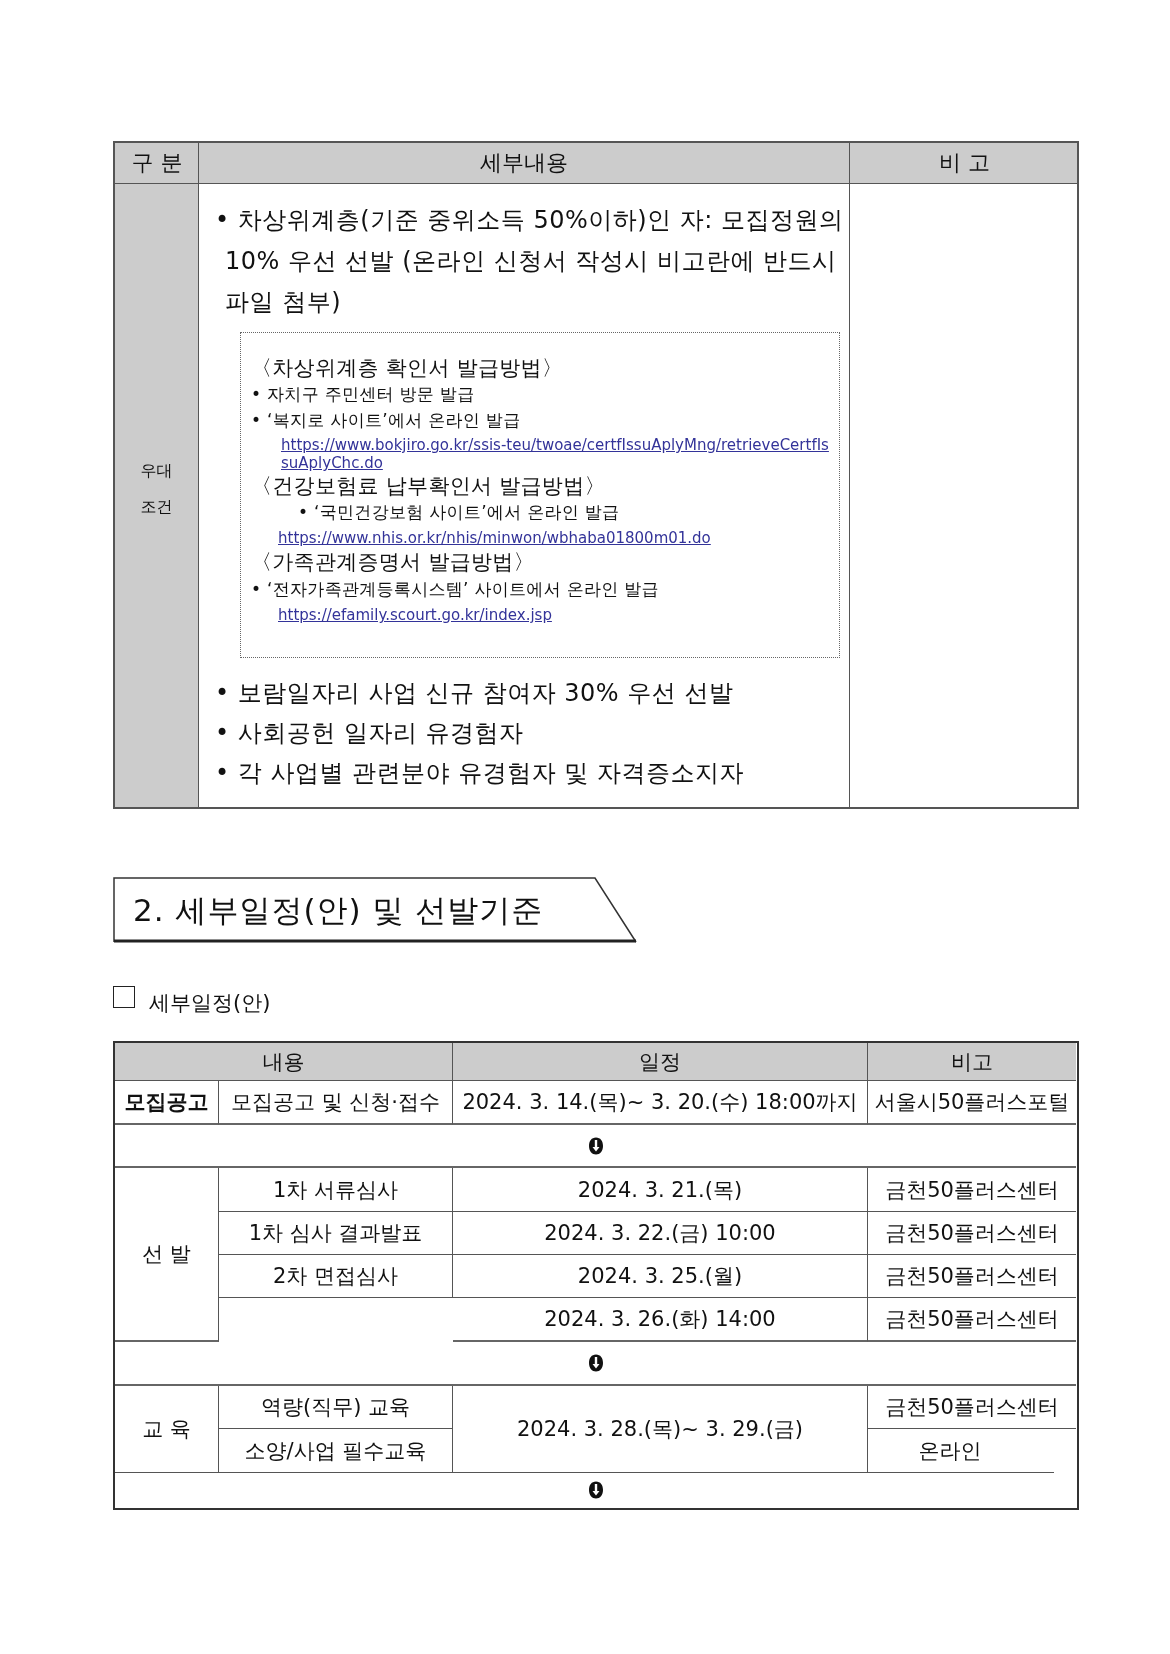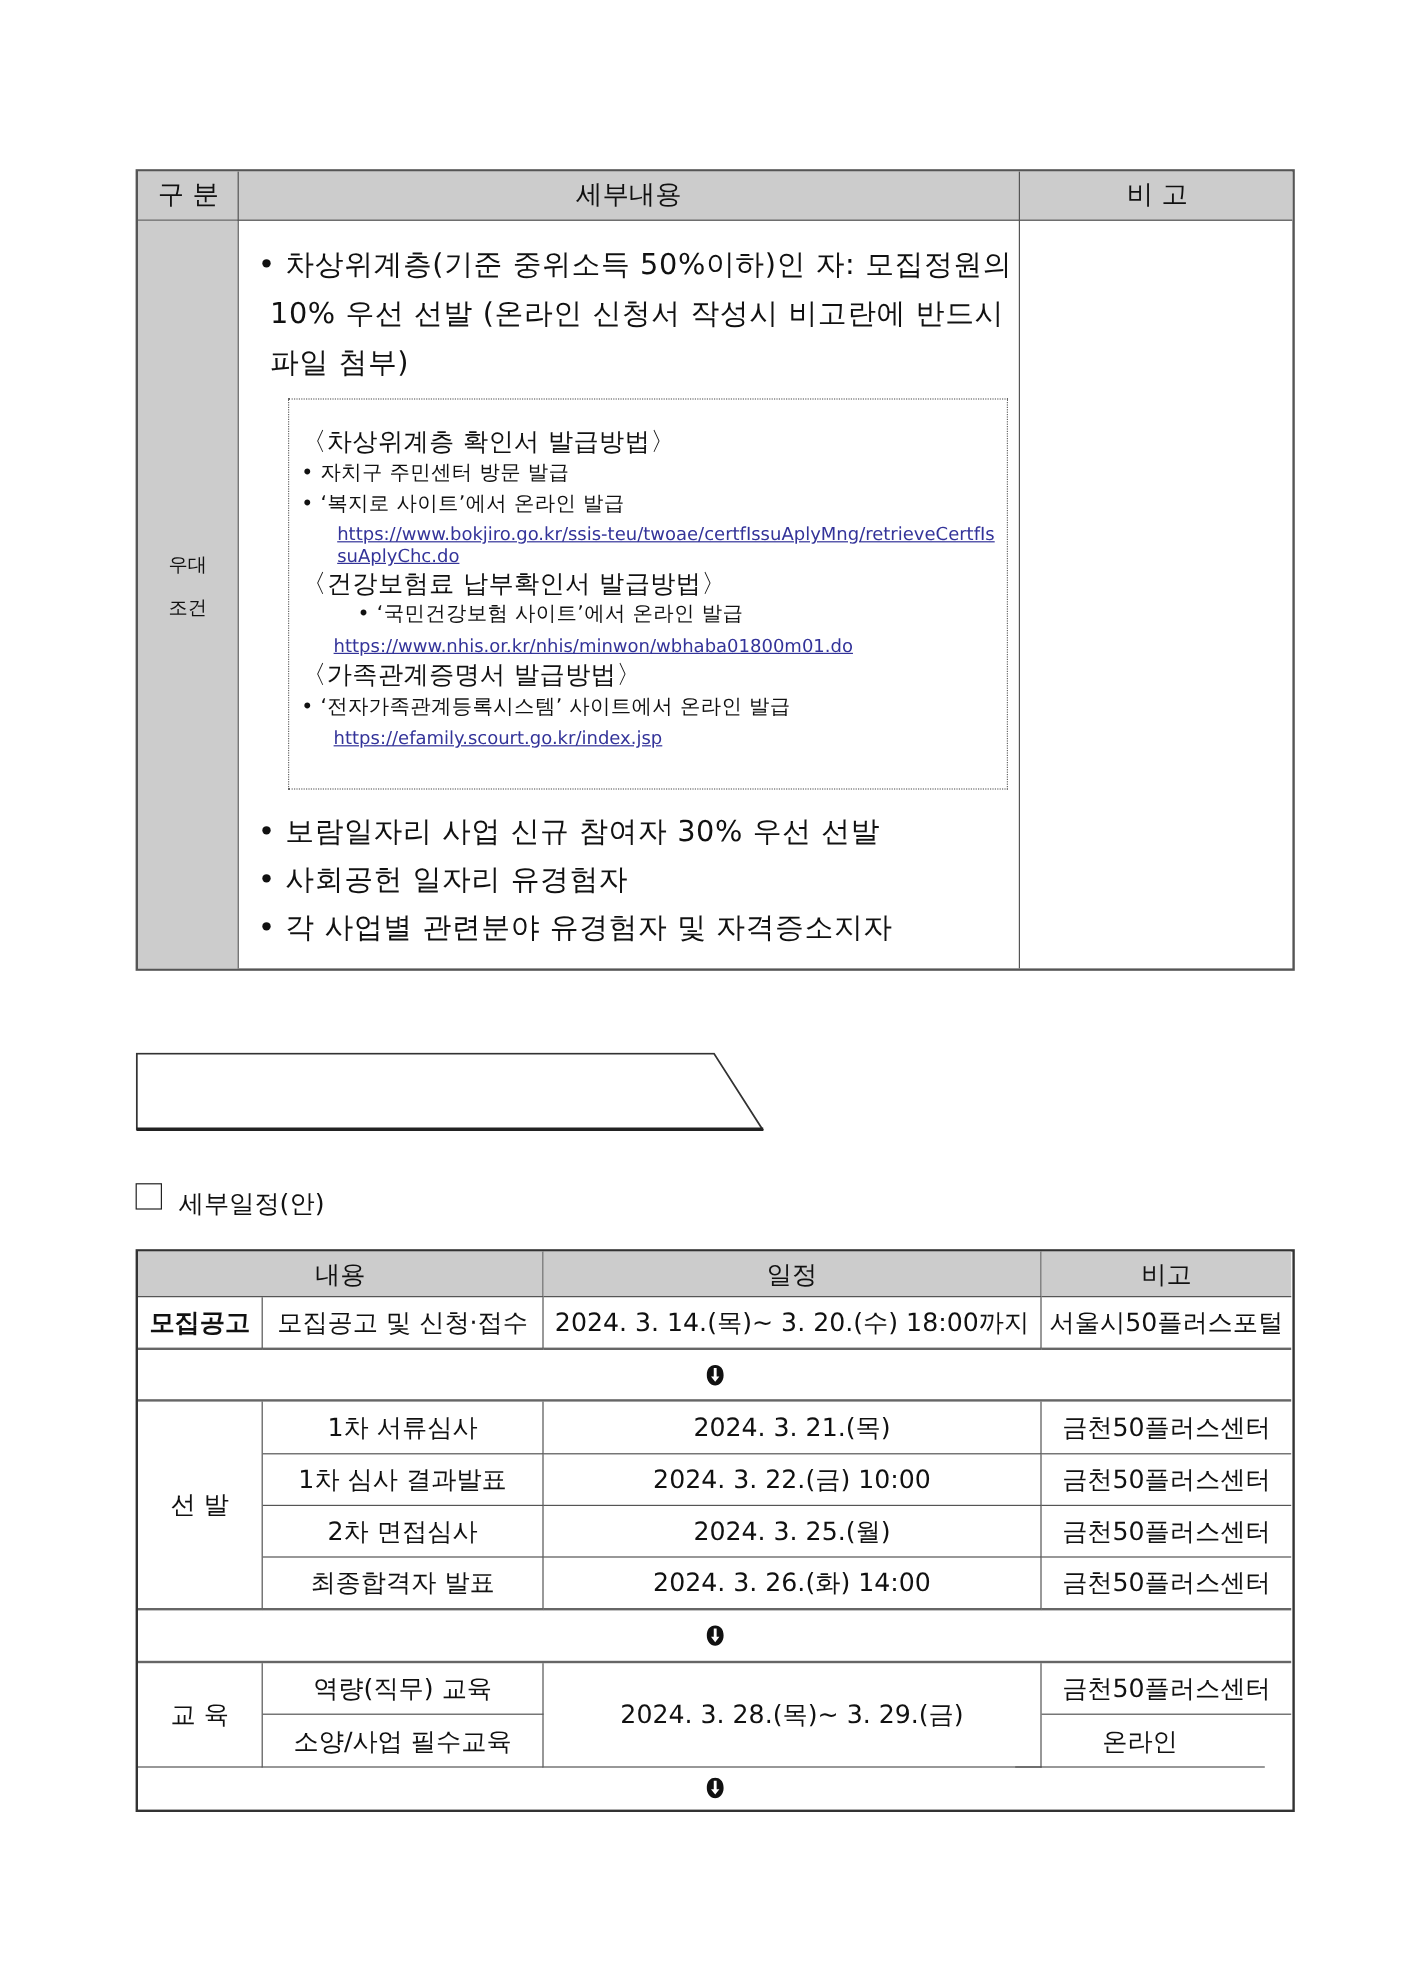--- a/index.html
+++ b/index.html
@@ -87,20 +87,21 @@
   <div class="bullet-line" style="top:530px;">•  보람일자리 사업 신규 참여자 30% 우선 선발</div>
   <div class="bullet-line" style="top:570px;">•  사회공헌 일자리 유경험자</div>
   <div class="bullet-line" style="top:610px;">•  각 사업별 관련분야 유경험자 및 자격증소지자</div>
 </div>
 
 <div class="sec">
   <svg width="525" height="66" viewBox="0 0 525 66">
     <polyline points="1,65 1,1 482,1 523,65" fill="none" stroke="#333" stroke-width="1.5"></polyline>
     <line x1="1" y1="64" x2="523" y2="64" stroke="#222" stroke-width="3"></line>
   </svg>
+  <div class="sec-title">2. 세부일정(안) 및 선발기준</div>
 </div>
 
 <div class="sub">
   <span class="box"></span><span>세부일정(안)</span>
 </div>
 
 <div class="t2">
 
   <div class="cell gray br bb" style="left:0;top:0;width:338px;height:38px;">내용</div>
   <div class="cell gray br bb" style="left:338px;top:0;width:415px;height:38px;">일정</div>
@@ -124,21 +125,20 @@
   <div class="cell bb" style="left:753px;top:125px;width:208px;height:44px;">금천50플러스센터</div>
 
   <div class="cell br bb" style="left:104px;top:169px;width:234px;height:43px;">1차 심사 결과발표</div>
   <div class="cell br bb" style="left:338px;top:169px;width:415px;height:43px;">2024. 3. 22.(금) 10:00</div>
   <div class="cell bb" style="left:753px;top:169px;width:208px;height:43px;">금천50플러스센터</div>
 
   <div class="cell br bb" style="left:104px;top:212px;width:234px;height:43px;">2차 면접심사</div>
   <div class="cell br bb" style="left:338px;top:212px;width:415px;height:43px;">2024. 3. 25.(월)</div>
   <div class="cell bb" style="left:753px;top:212px;width:208px;height:43px;">금천50플러스센터</div>
 
-  <div class="cell br thick-b" style="left:104px;top:255px;width:234px;height:44px;">최종합격자 발표</div>
   <div class="cell br thick-b" style="left:338px;top:255px;width:415px;height:44px;">2024. 3. 26.(화) 14:00</div>
   <div class="cell thick-b" style="left:753px;top:255px;width:208px;height:44px;">금천50플러스센터</div>
 
   <div class="cell thick-b" style="left:0;top:299px;width:961px;height:44px;">
     <svg class="arrow" viewBox="0 0 16 18">
         <path d="M8 0.5 C3.5 0.5 1 4 1 9 C1 14 4 17.5 8 17.5 C12 17.5 15 14 15 9 C15 4 12.5 0.5 8 0.5 Z M6.8 3 L9.2 3 L9.2 10 L11.5 10 L8 14.5 L4.5 10 L6.8 10 Z" fill="#111" fill-rule="evenodd"></path>
       </svg>
   </div>
 
   <div class="cell br bb" style="left:0;top:343px;width:104px;height:87px;">교      육</div>

